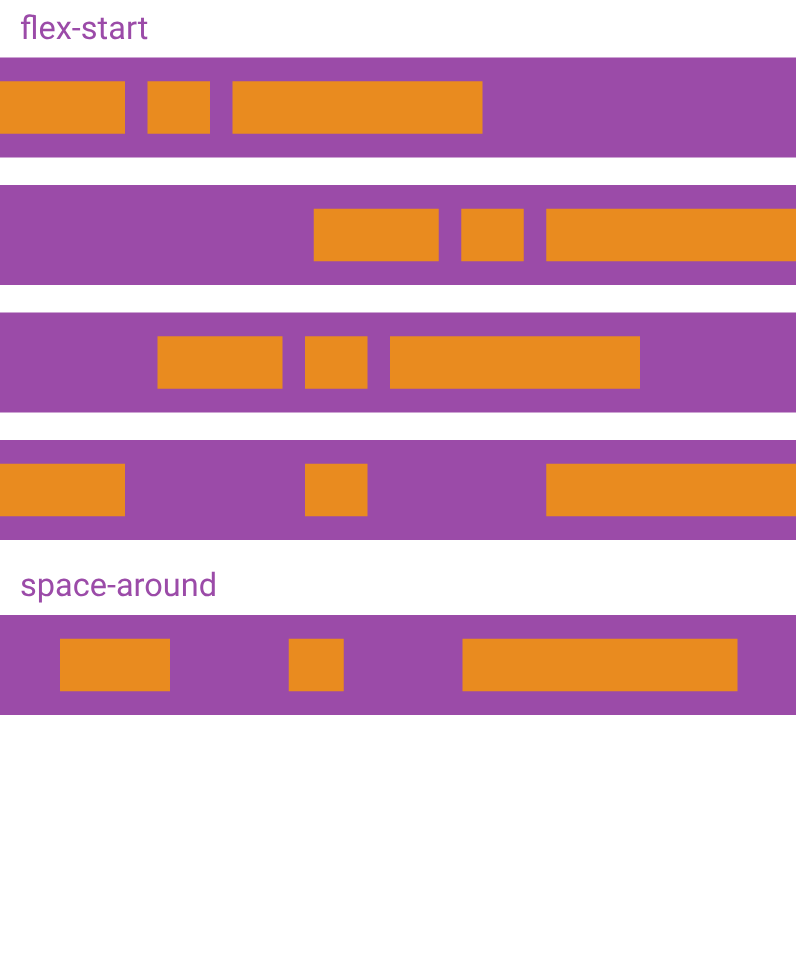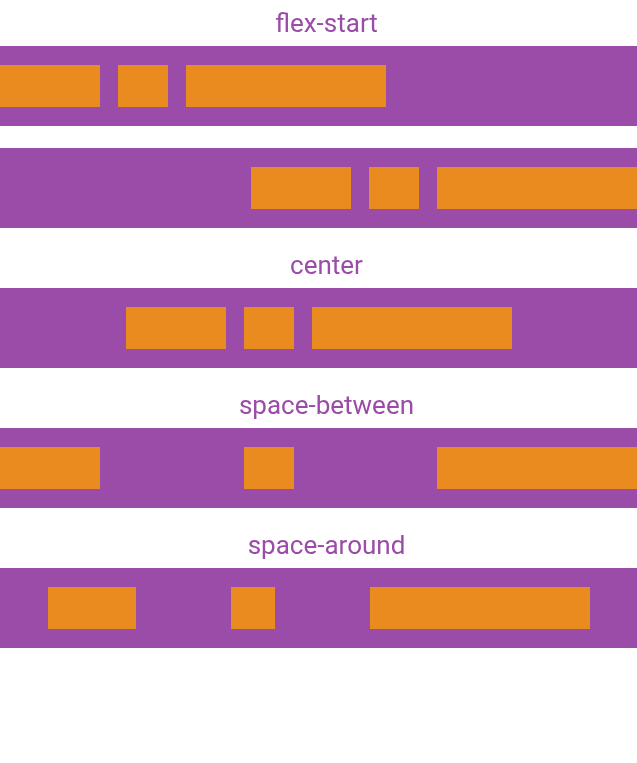--- a/index.html
+++ b/index.html
@@ -11,21 +11,20 @@
     body {
       width: 637px;
       height: 763px;
       font-family: -apple-system, BlinkMacSystemFont, "Segoe UI", Roboto, Helvetica, Arial, sans-serif;
       padding: 8px 0 0 0;
       background: white;
     }
     
     .section {
       margin-bottom: 22px;
-      text-align: center;
     }
     
     .section:last-child {
       margin-bottom: 0;
     }
     
     .section-label {
       font-size: 26px;
       color: #9b4ba8;
       padding-left: 16px;
@@ -119,30 +118,28 @@
 
 <div class="section">
   <div class="flex-container flex-end">
     <div class="flex-item w1"></div>
     <div class="flex-item w2"></div>
     <div class="flex-item w3"></div>
   </div>
 </div>
 
 <div class="section">
-  <div class="section-label">center</div>
   <div class="flex-container center">
     <div class="flex-item w1"></div>
     <div class="flex-item w2"></div>
     <div class="flex-item w3"></div>
   </div>
 </div>
 
 <div class="section">
-  <div class="section-label">space-between</div>
   <div class="flex-container space-between">
     <div class="flex-item sb-w1"></div>
     <div class="flex-item sb-w2"></div>
     <div class="flex-item sb-w3"></div>
   </div>
 </div>
 
 <div class="section">
   <div class="section-label">space-around</div>
   <div class="flex-container space-around">

